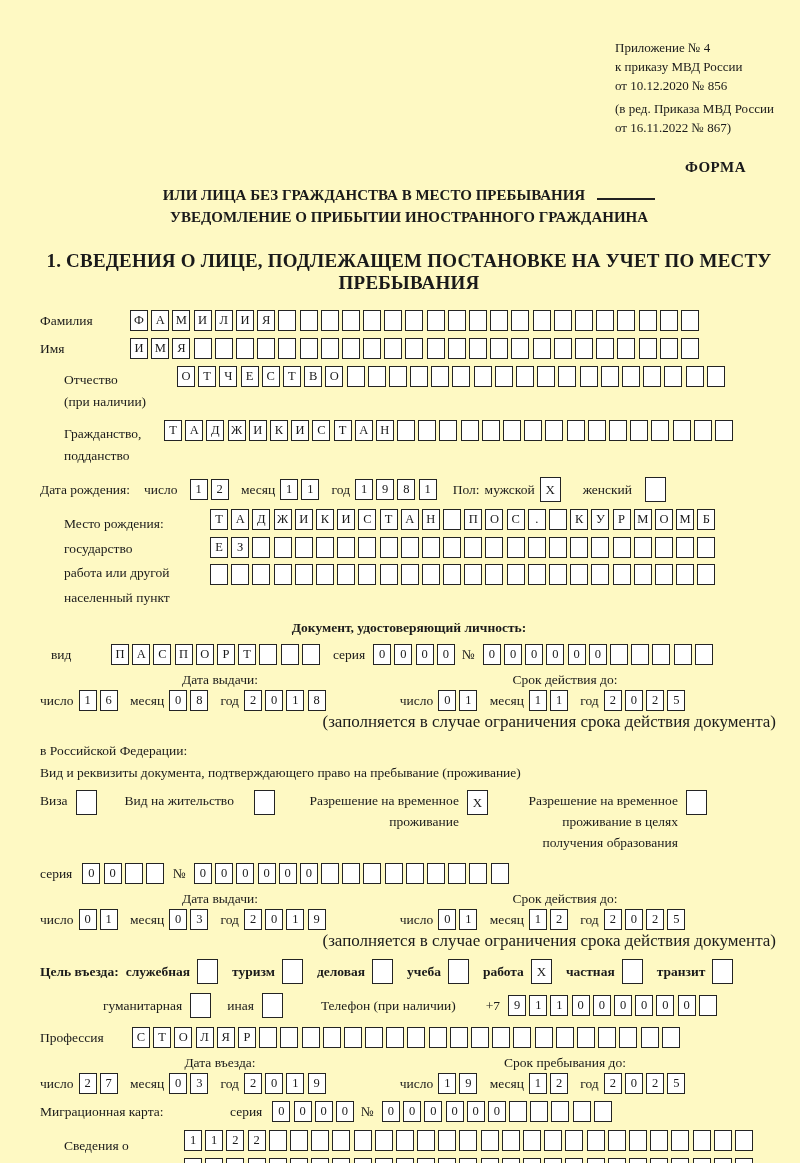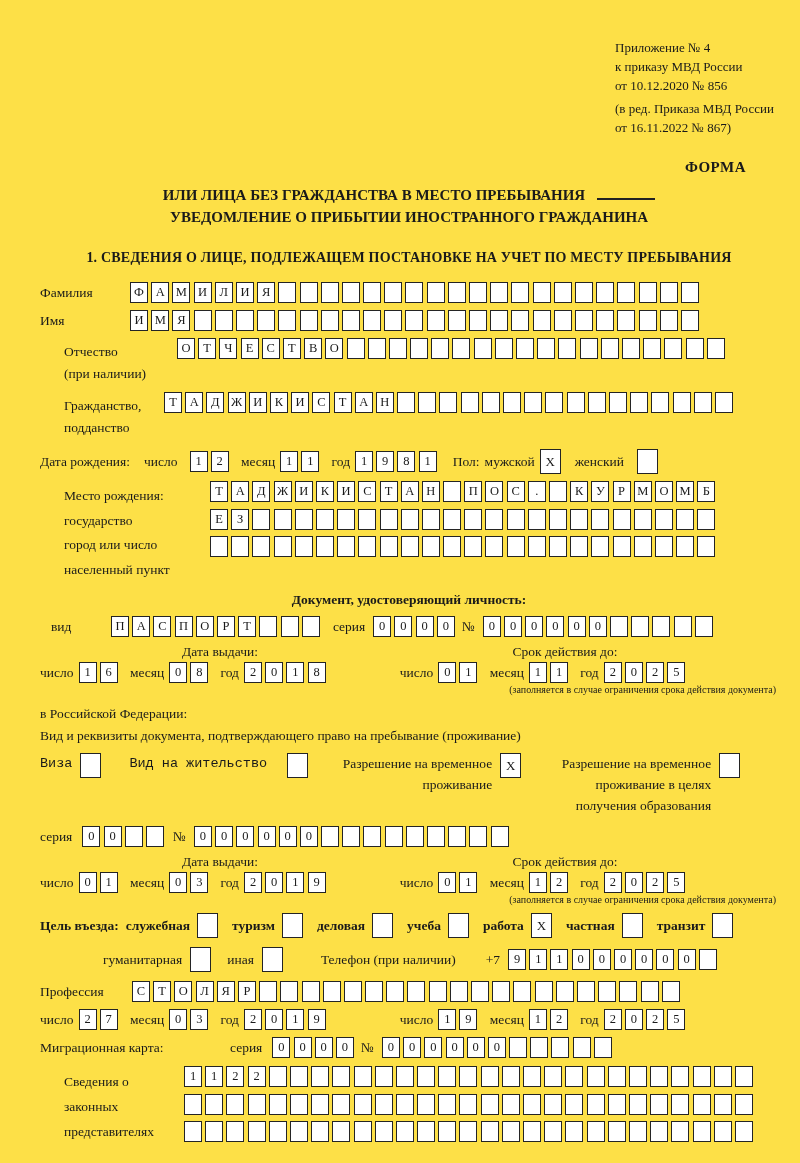--- a/index.html
+++ b/index.html
@@ -1,28 +1,28 @@
 <!DOCTYPE html>
 <html><head>
 <meta charset="utf-8">
 <style>
   html,body{margin:0;padding:0;background:#fff;}
   .page{
-    width:800px;height:1163px;box-sizing:border-box;background:#fde047;color:#1a1a1a;
+    width:800px;height:1163px;box-sizing:border-box;background:#fef9c3;color:#1a1a1a;
     font-family:"Liberation Serif","DejaVu Serif",serif;font-size:13.5px;
     padding:38px 22px 10px 40px;overflow:hidden;position:relative;
   }
   
   .hdr{margin-left:575px;line-height:19px;font-size:13px;}
   .hdr .l4{margin-top:4px;}
   .forma{text-align:right;font-weight:bold;font-size:15px;margin:22px 32px 6px 0;letter-spacing:.5px;}
   
   .title{text-align:center;font-weight:bold;font-size:15px;line-height:22px;margin-top:8px;}
   .blank{display:inline-block;width:58px;border-bottom:2px solid #222;height:13px;margin-left:12px;}
-  .sec-heading{text-align:center;font-weight:bold;font-size:14px;margin:22px 0 16px 0;letter-spacing:.2px;}
+  .sec-heading{text-align:center;font-weight:bold;font-size:19px;margin:22px 0 16px 0;letter-spacing:.2px;}
   
   .row{display:flex;align-items:flex-start;margin-bottom:7px;}
   .lbl{padding-top:3px;white-space:nowrap;}
   .lbl2{padding-top:3px;line-height:22px;margin-left:24px;}
   .cells{display:flex;flex-wrap:nowrap;}
   .cell{
     flex:0 0 auto;width:16px;height:19px;border:1.8px solid #242424;margin-right:3.2px;
     display:flex;align-items:center;justify-content:center;font-size:12.5px;background:#fff;
   }
   .cbox{
@@ -34,26 +34,26 @@
   .stack{display:flex;flex-direction:column;}
   .stack .cells{margin-bottom:6.5px;}
   .center-bold{text-align:center;font-weight:bold;margin:10px 0 8px 0;}
   
   .dg{display:flex;align-items:center;}
   .dg .t{margin-right:5px;white-space:nowrap;}
   .dg .cells{margin-right:9px;}
   .two-col{display:flex;margin-bottom:2px;}
   .two-col .c1{width:360px;text-align:center;}
   .two-col .c2{width:330px;text-align:center;}
-  .note-r{text-align:right;font-size:10px;margin:-2px 2px 8px 0;}
+  .note-r{text-align:right;font-size:17px;margin:-2px 2px 8px 0;}
   .para{line-height:22px;margin:4px 0 6px 0;}
   
   .opts{display:flex;align-items:flex-start;margin:2px 0 10px 0;}
   .opt{display:flex;align-items:flex-start;}
-  .opt .t{white-space:nowrap;margin-right:8px;padding-top:3px;font-family:Liberation Mono, monospace;}
+  .opt .t{white-space:nowrap;margin-right:8px;padding-top:3px;}
   .opt .tm{text-align:right;line-height:21px;margin-right:8px;}
   .opt-w1{width:160px;} .opt-w2{width:170px;}
   .purpose{display:flex;align-items:center;flex-wrap:nowrap;margin-bottom:9px;}
   .purpose .t{margin:0 7px 0 14px;white-space:nowrap;font-weight:bold;}
   .purpose .t0{margin-left:0;}
   .phone-row{display:flex;align-items:center;margin:2px 0 9px 63px;}
   .phone-row .t{margin-right:8px;white-space:nowrap;}
 </style>
 </head>
 <body>
@@ -230,30 +230,30 @@
       <span class="t">год</span>
       <span class="cells">
           <span class="cell">1</span>
           <span class="cell">9</span>
           <span class="cell">8</span>
           <span class="cell">1</span>
         </span>
       <span class="t" style="margin-left:4px;">Пол:</span>
       <span class="t">мужской</span>
       <span class="cbox">X</span>
-      <span class="t" style="margin-left:14px;">женский</span>
+      <span class="t" style="margin-left:22px;">женский</span>
       <span class="cbox" style="margin-left:8px;"></span>
     </div>
   </div>
 
   <div class="row" style="margin-bottom:2px;">
     <div class="lbl2 w146 multi-lbl">
       <div>Место рождения:</div>
       <div>государство</div>
-      <div>город или число</div>
+      <div>работа или другой</div>
       <div>населенный пункт</div>
     </div>
     <div class="stack">
       <div class="cells">
           <span class="cell">Т</span>
           <span class="cell">А</span>
           <span class="cell">Д</span>
           <span class="cell">Ж</span>
           <span class="cell">И</span>
           <span class="cell">К</span>
@@ -578,20 +578,24 @@
         <span class="cell"></span>
         <span class="cell"></span>
         <span class="cell"></span>
         <span class="cell"></span>
         <span class="cell"></span>
         <span class="cell"></span>
         <span class="cell"></span>
       </div>
   </div>
 
+  <div class="two-col" style="margin-top:6px;">
+    <div class="c1">Дата въезда:</div>
+    <div class="c2">Срок пребывания до:</div>
+  </div>
   <div class="row">
     <div class="dg">
       <span class="t">число</span>
       <span class="cells">
           <span class="cell">2</span>
           <span class="cell">7</span>
         </span>
       <span class="t">месяц</span>
       <span class="cells">
           <span class="cell">0</span>

